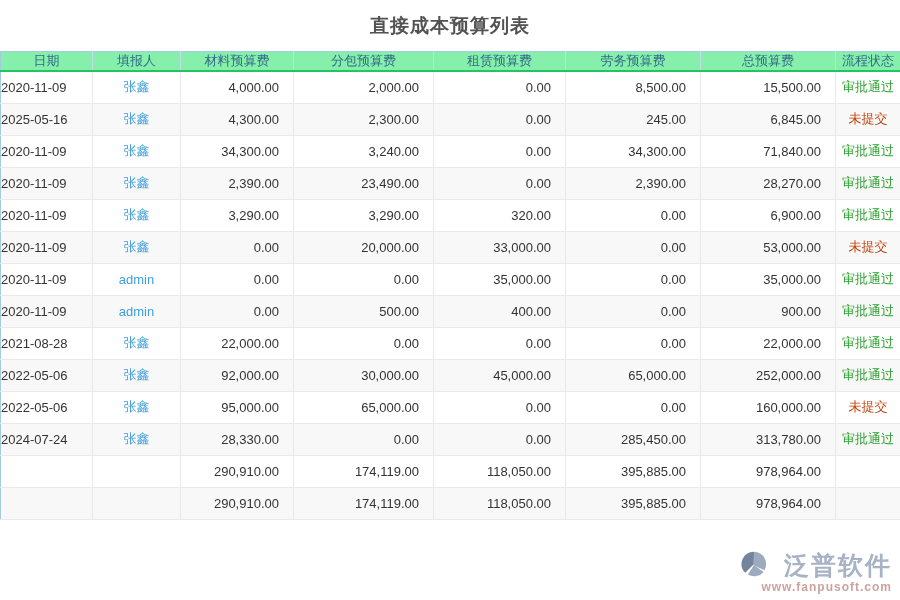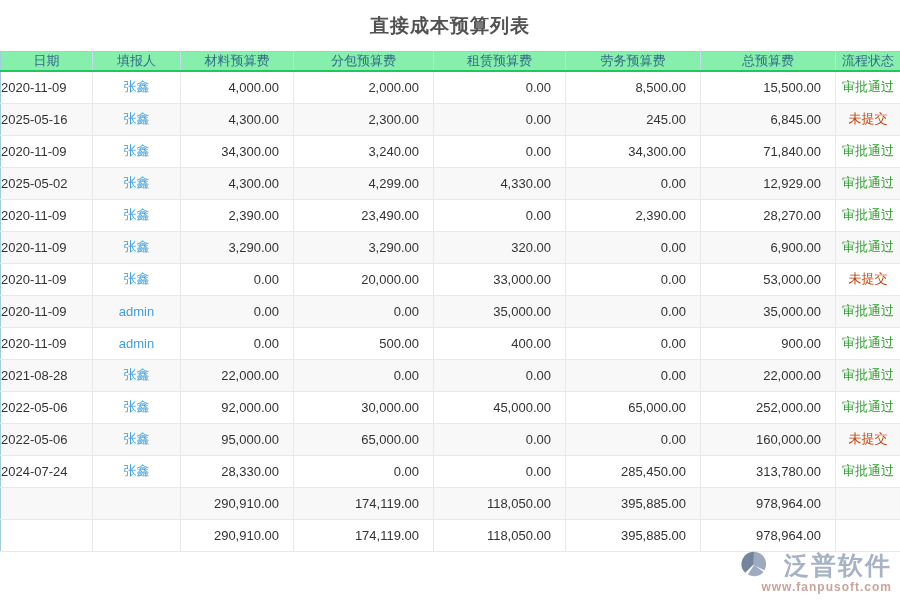--- a/index.html
+++ b/index.html
@@ -123,30 +123,20 @@
         <td class="c-date">2020-11-09</td>
         <td class="c-filler"><span class="link-name">张鑫</span></td>
         <td class="c-num">34,300.00</td>
         <td class="c-num">3,240.00</td>
         <td class="c-num">0.00</td>
         <td class="c-num">34,300.00</td>
         <td class="c-num">71,840.00</td>
         <td class="c-status"><span class="status-approved">审批通过</span></td>
       </tr>
       <tr>
-        <td class="c-date">2025-05-02</td>
-        <td class="c-filler"><span class="link-name">张鑫</span></td>
-        <td class="c-num">4,300.00</td>
-        <td class="c-num">4,299.00</td>
-        <td class="c-num">4,330.00</td>
-        <td class="c-num">0.00</td>
-        <td class="c-num">12,929.00</td>
-        <td class="c-status"><span class="status-approved">审批通过</span></td>
-      </tr>
-      <tr>
         <td class="c-date">2020-11-09</td>
         <td class="c-filler"><span class="link-name">张鑫</span></td>
         <td class="c-num">2,390.00</td>
         <td class="c-num">23,490.00</td>
         <td class="c-num">0.00</td>
         <td class="c-num">2,390.00</td>
         <td class="c-num">28,270.00</td>
         <td class="c-status"><span class="status-approved">审批通过</span></td>
       </tr>
       <tr>

